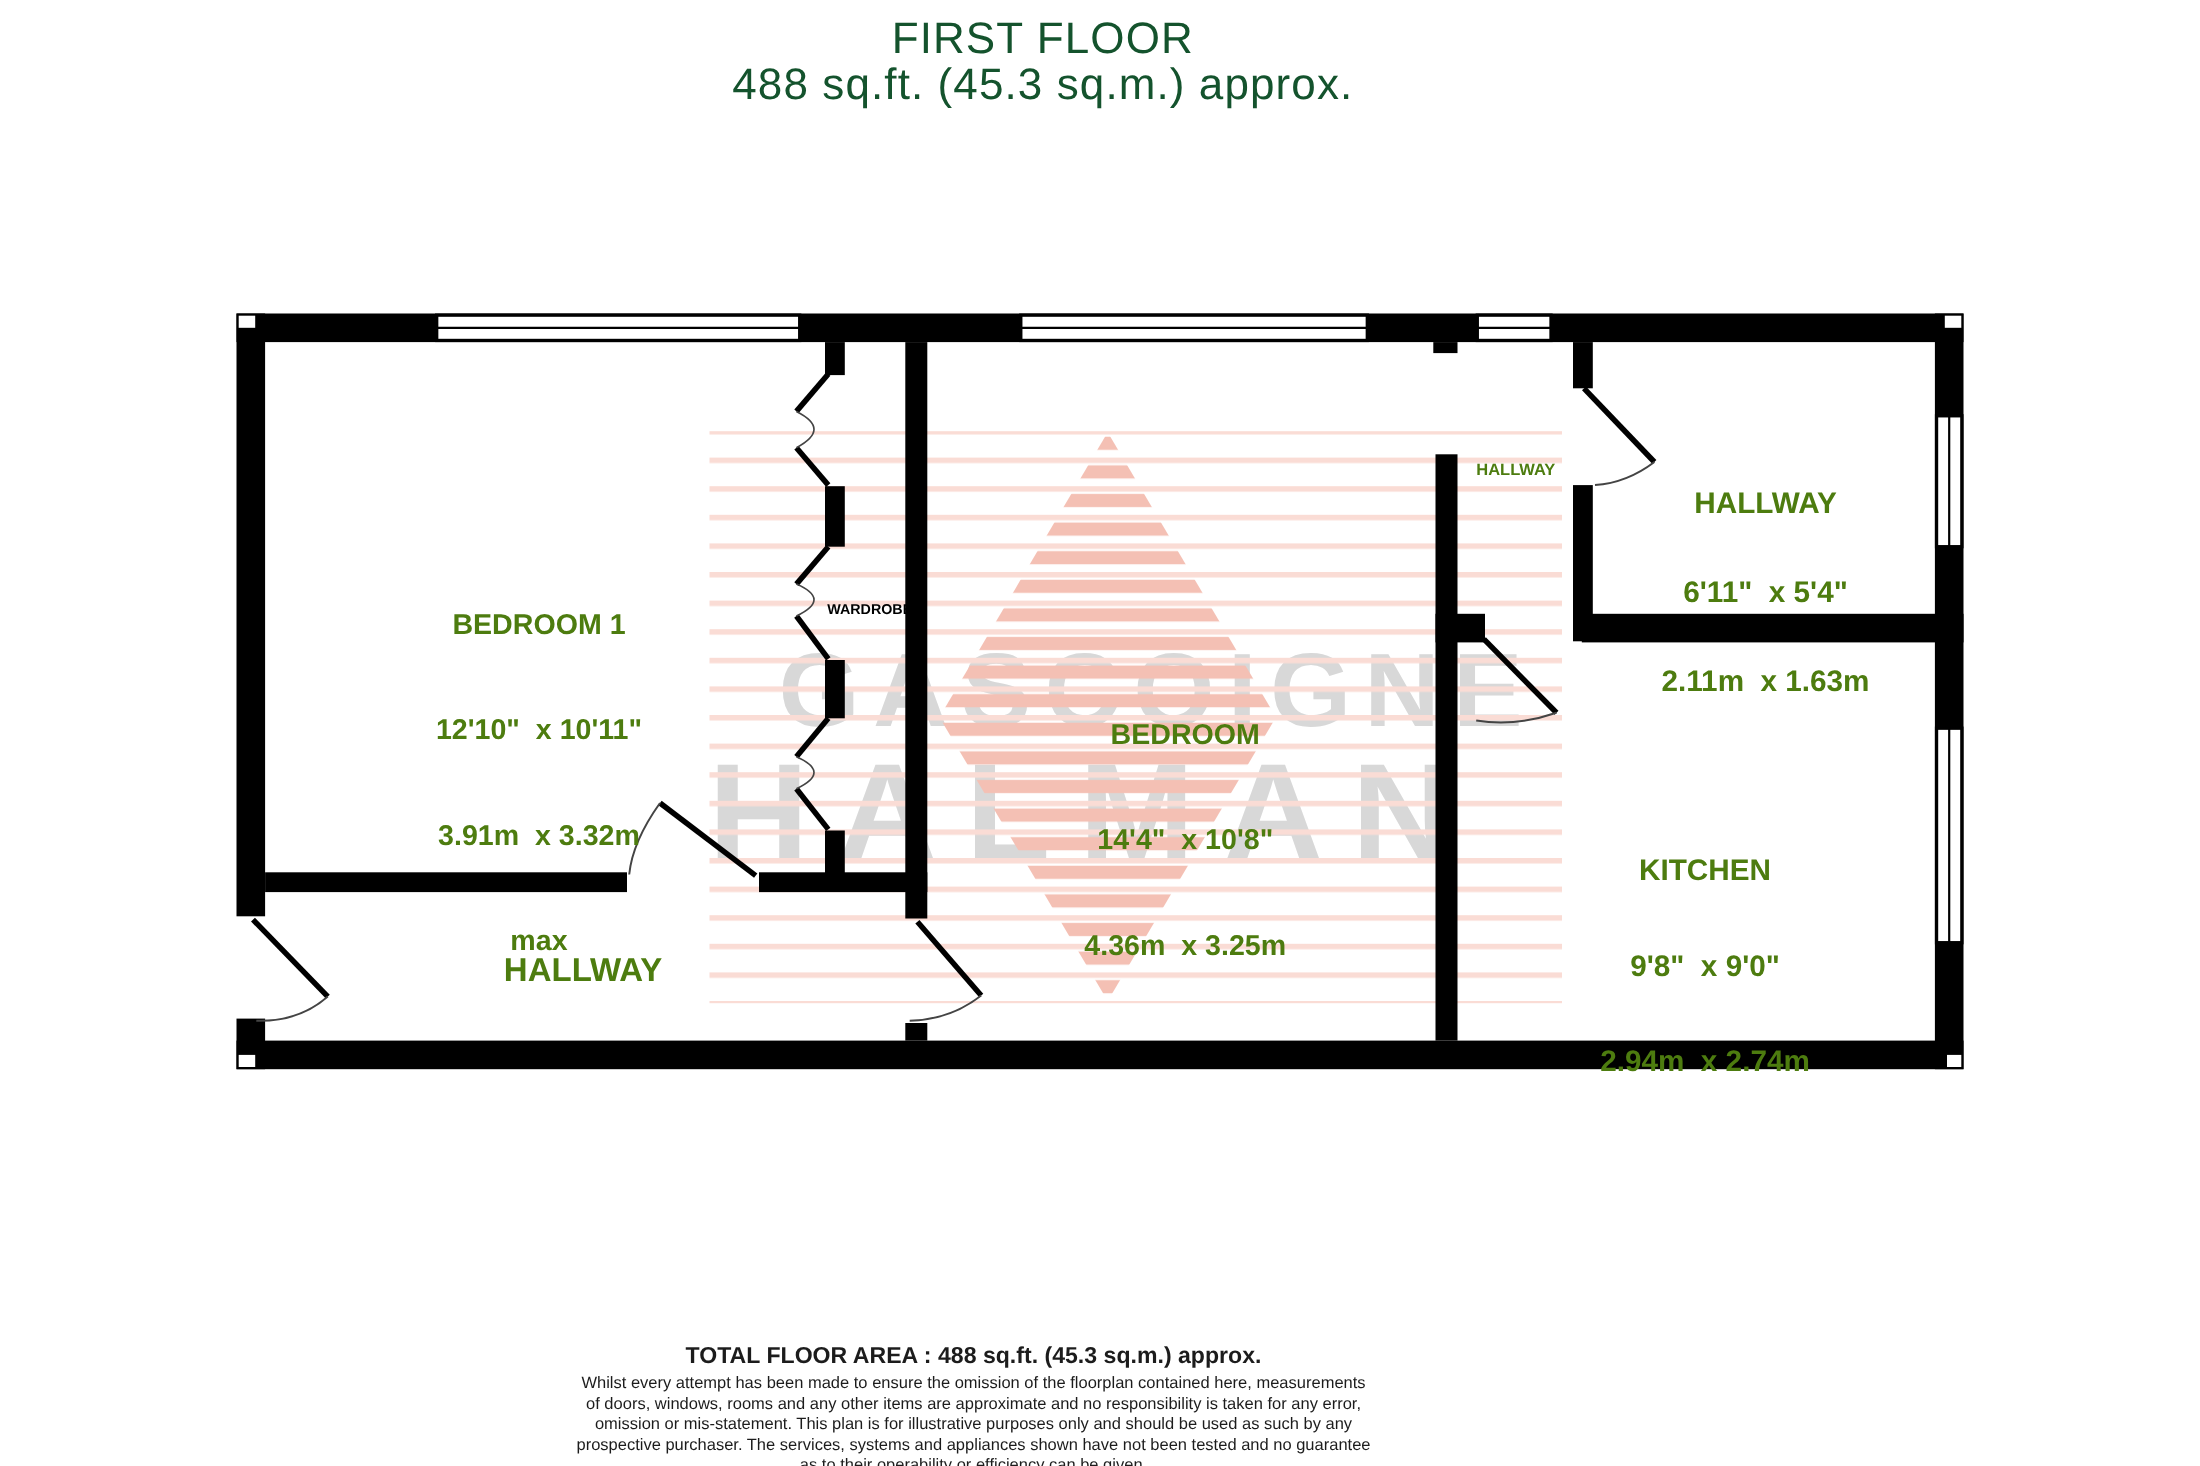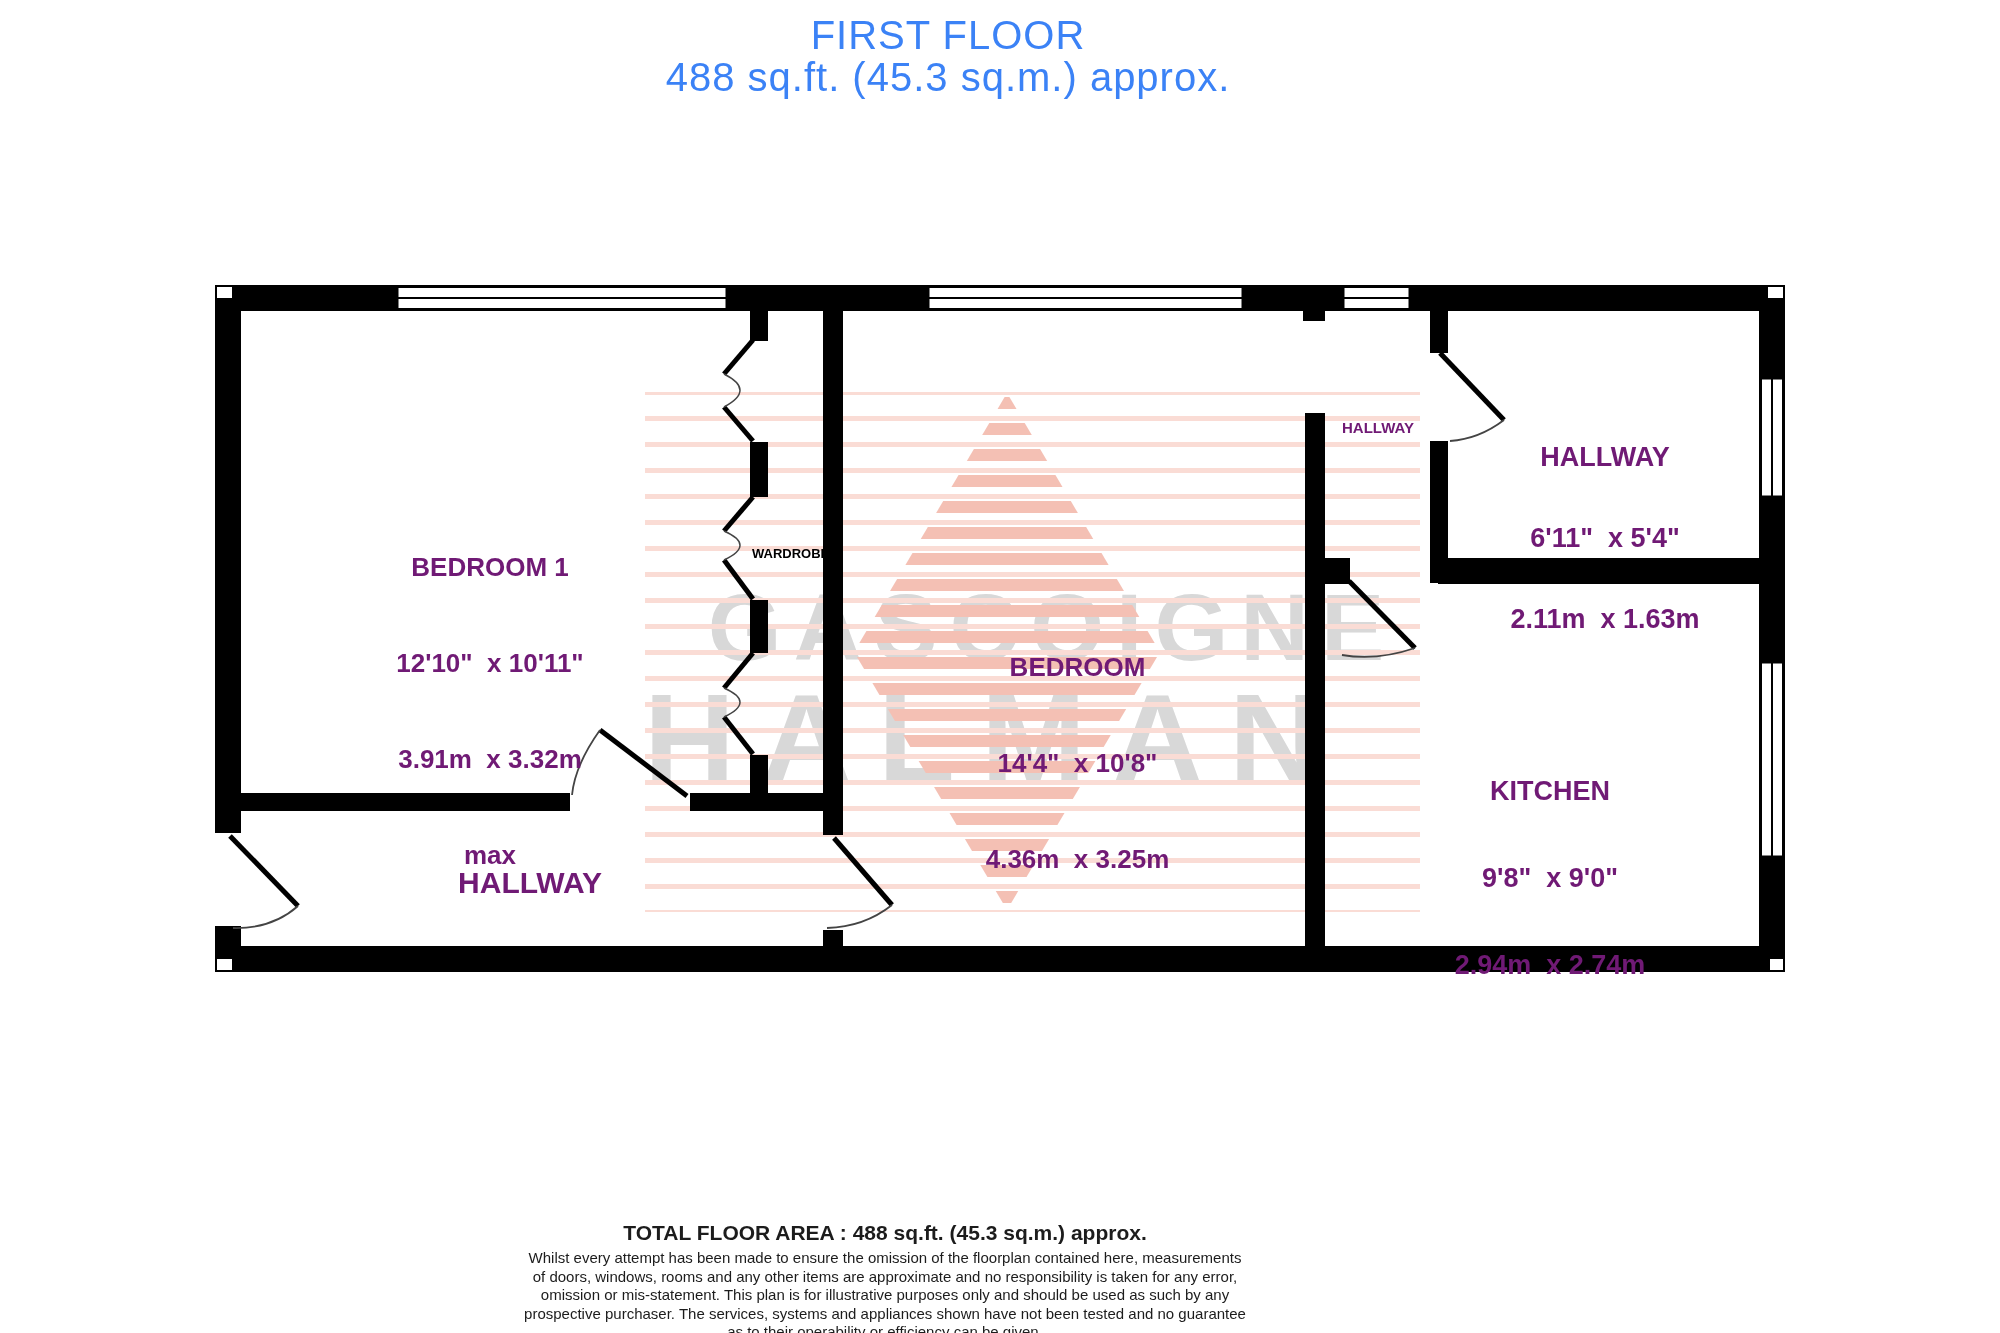--- a/index.html
+++ b/index.html
@@ -1,22 +1,22 @@
 <!DOCTYPE html>
 <html><head>
 <meta charset="utf-8">
 <style>
   html,body{margin:0;padding:0;background:#ffffff;}
   .page{position:relative;width:2000px;height:1333px;background:#ffffff;overflow:hidden;
         font-family:"Liberation Sans","DejaVu Sans",sans-serif;}
   svg{position:absolute;left:0;top:0;}
   .abs{position:absolute;}
-  .title-block{left:448px;top:14px;width:1000px;text-align:center;color:#3b82f6;
+  .title-block{left:448px;top:14px;width:1000px;text-align:center;color:#14532d;
                font-size:40px;line-height:42px;font-weight:400;letter-spacing:1px;}
-  .room-label{text-align:center;color:#701a75;font-weight:bold;white-space:pre;}
+  .room-label{text-align:center;color:#4d7c0f;font-weight:bold;white-space:pre;}
   .lbl-30{font-size:26px;line-height:32px;}
   .lbl-27{font-size:27px;line-height:27px;}
   .lbl-29{font-size:27px;line-height:29px;text-align:center;}
   .hall-main{left:380px;top:866px;width:300px;font-size:30px;}
   .hall-upper{left:1330px;top:419px;width:96px;font-size:15px;text-align:center;}
   .footer-block{left:285px;top:1220px;width:1200px;text-align:center;color:#1c1c1c;}
   .footer-total{font-size:21px;line-height:26px;font-weight:700;margin-bottom:3px;}
   .footer-line{font-size:15px;line-height:18.5px;font-weight:400;}
 </style>
 </head>

